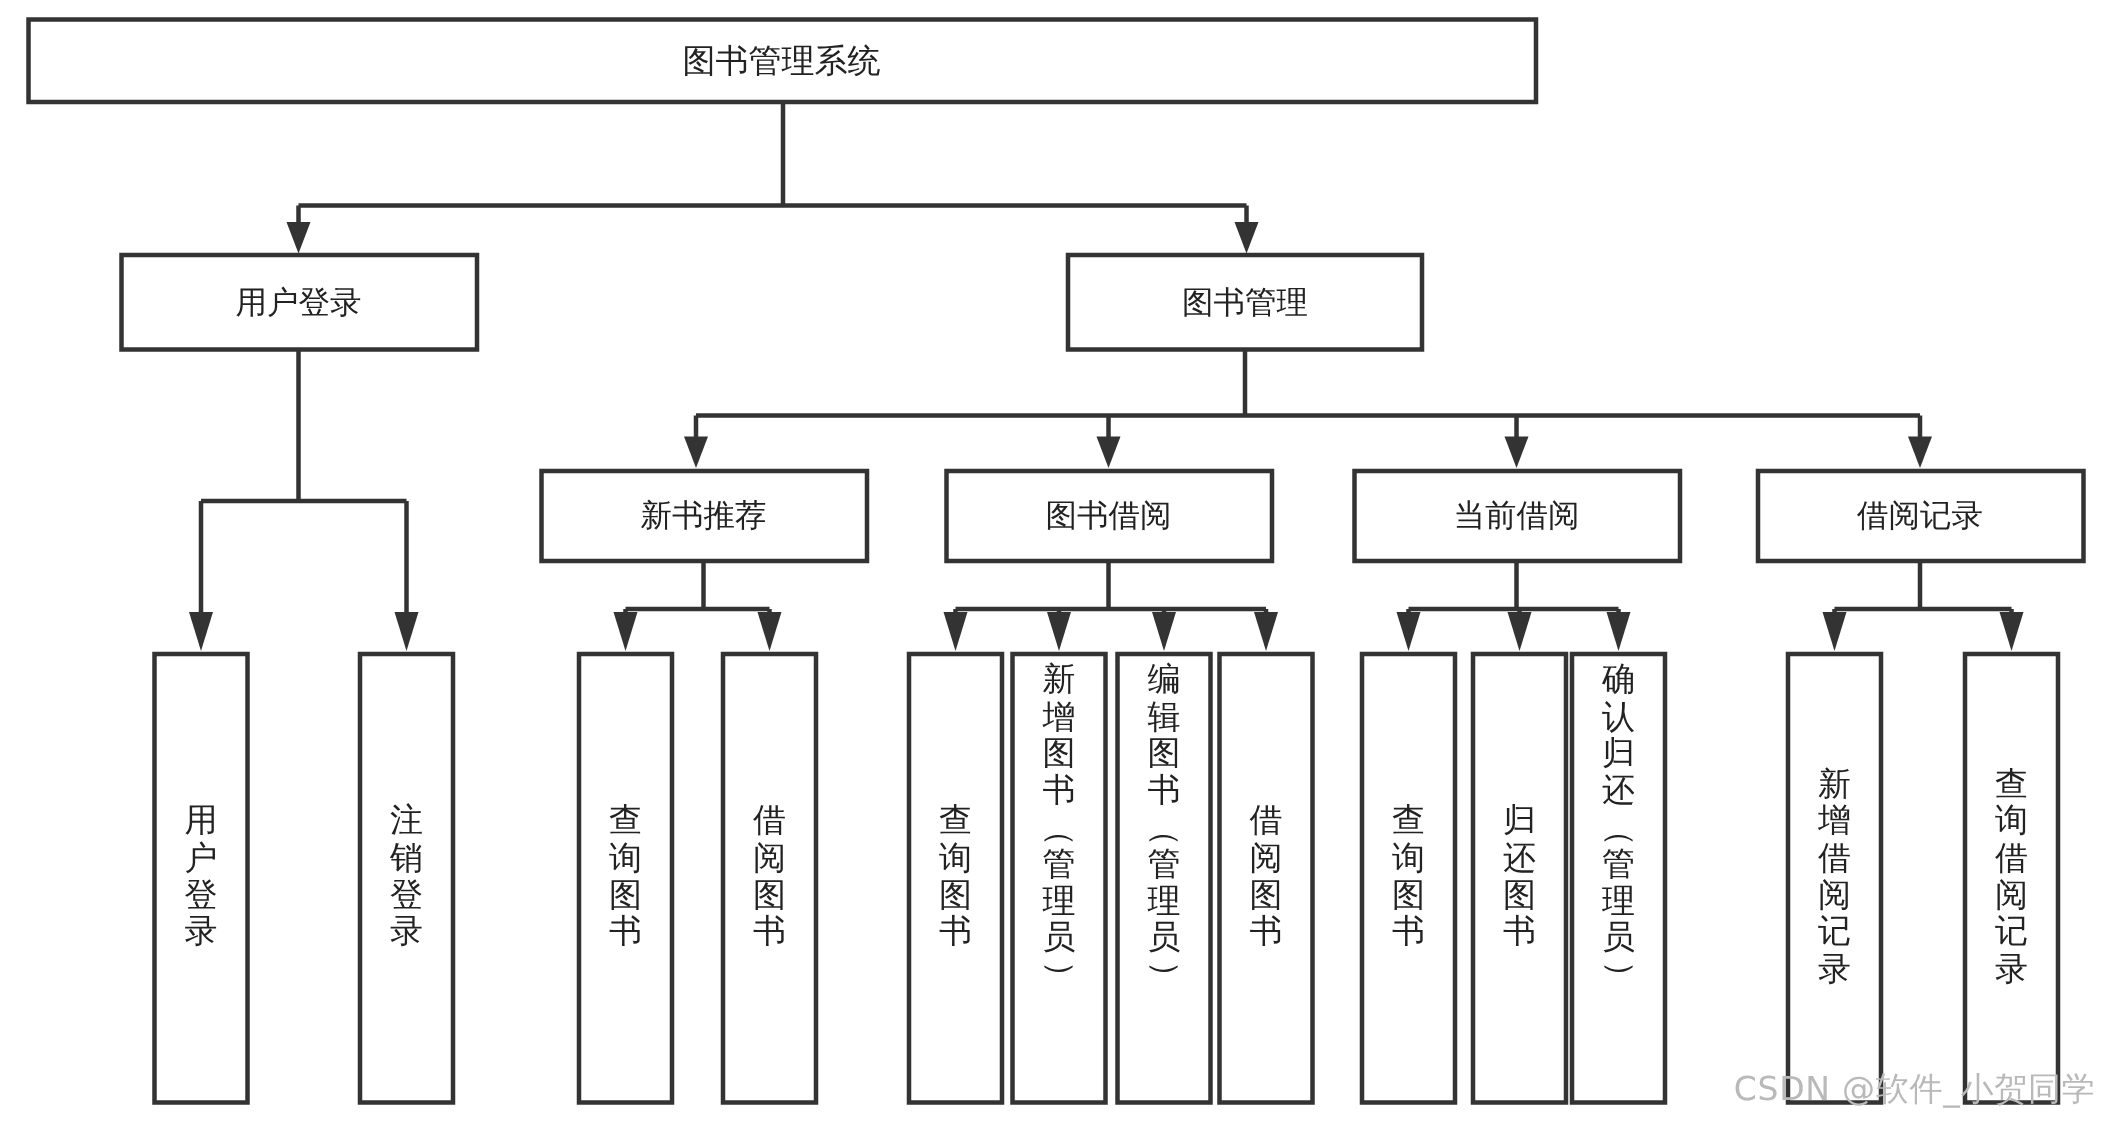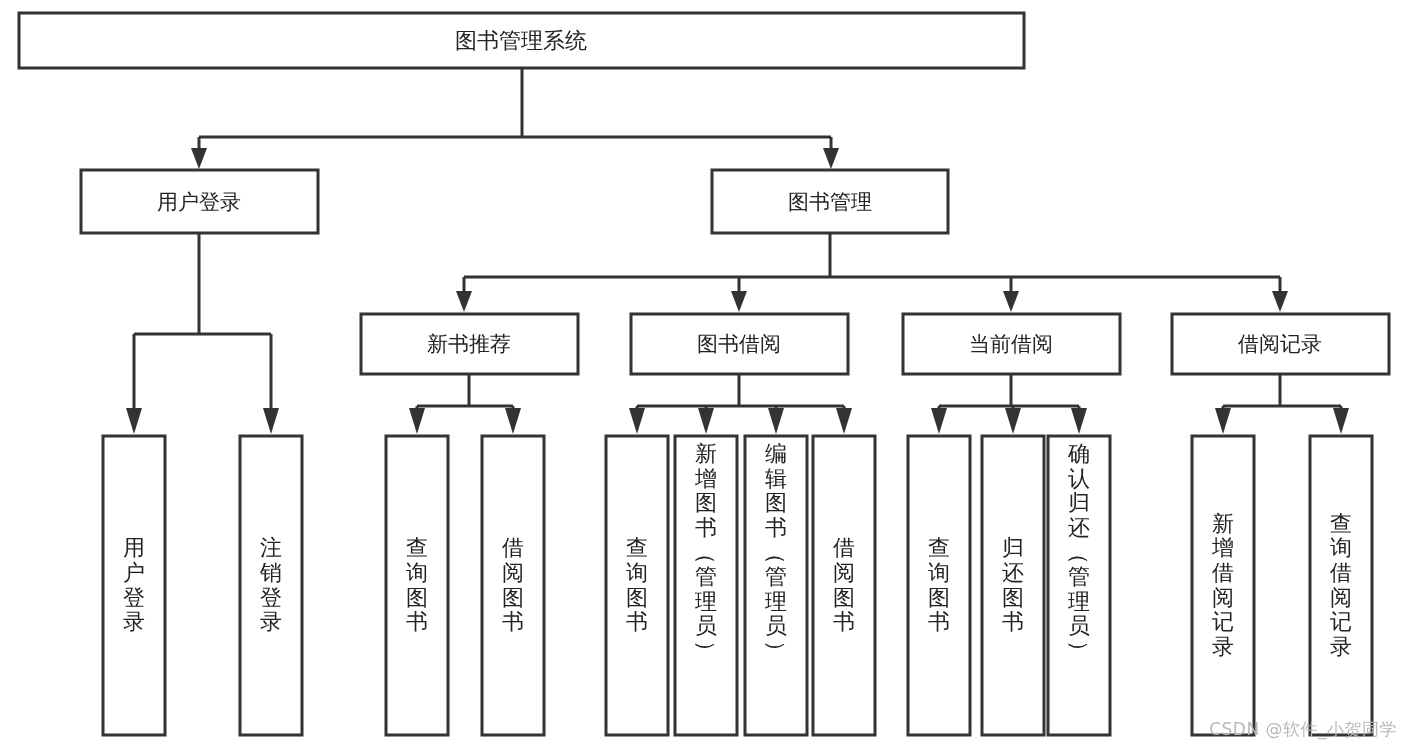--- a/index.html
+++ b/index.html
@@ -71,21 +71,21 @@
     text-align: center;
   }
   .vlabel span {
     display: block;
   }
   .watermark {
     position: absolute;
     right: 8px;
     bottom: 6px;
     font-family: "DejaVu Sans", "Liberation Sans", sans-serif;
-    font-size: 17px;
+    font-size: 22px;
     color: #b9b9b9;
     letter-spacing: 0.5px;
     user-select: none;
     margin-left: 14px;
   }
 </style>
 </head>
 <body>
 
 <div id="diagram-root">

